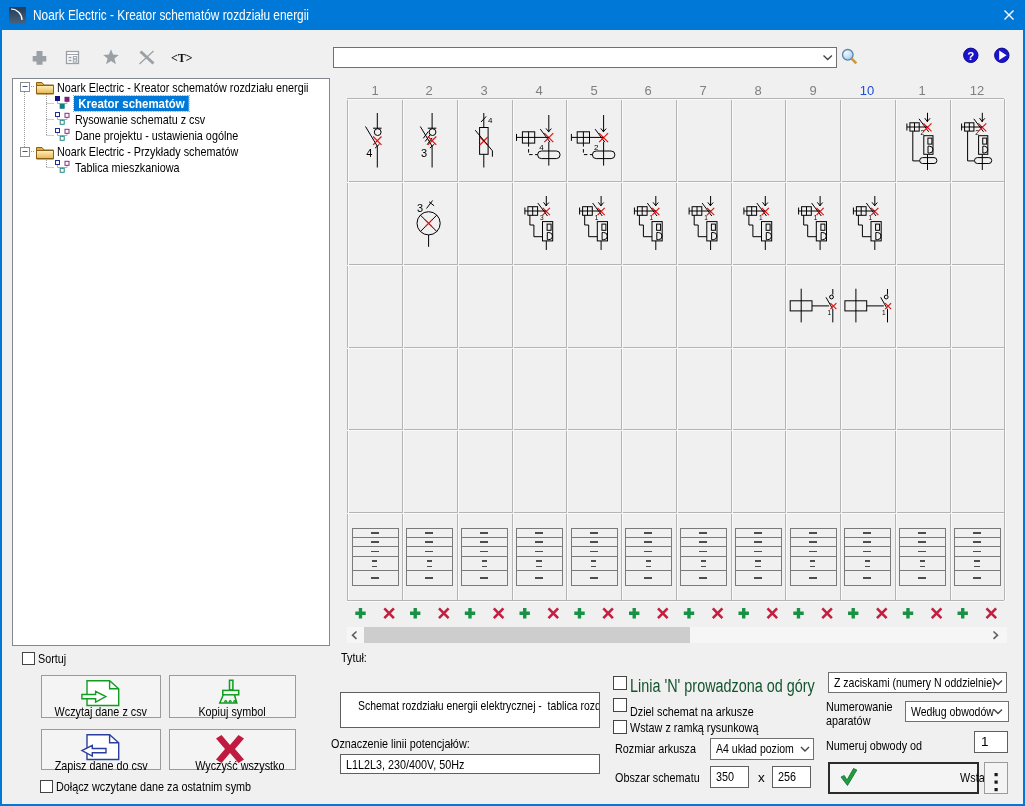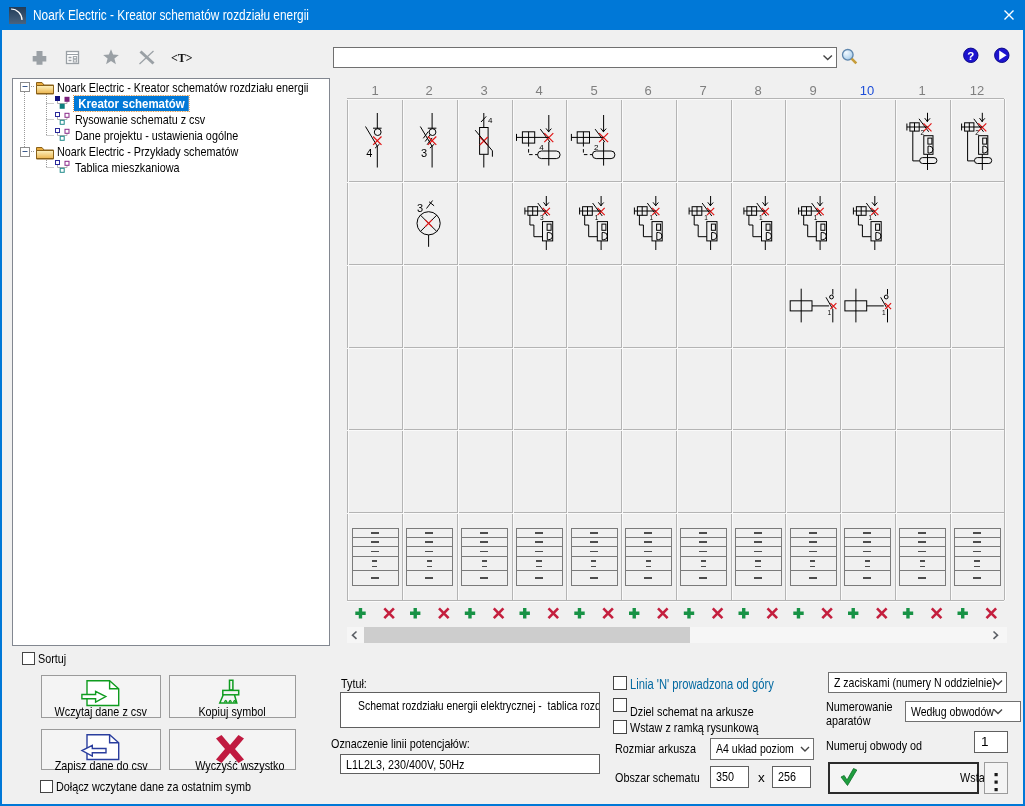--- a/index.html
+++ b/index.html
@@ -38,40 +38,40 @@
 <div style="position:absolute;left:41px;top:675px;width:120px;height:43px;background:#f4f4f4;border:1px solid #9b9b9b;box-sizing:border-box;"></div>
 <div style="position:absolute;left:41px;top:704px;width:120px;text-align:center;font-size:13.5px;color:#000;white-space:nowrap;"><span style="display:inline-block;transform:scaleX(0.8);transform-origin:50% 50%;">Wczytaj dane z csv</span></div>
 <div style="position:absolute;left:169px;top:675px;width:127px;height:43px;background:#f4f4f4;border:1px solid #9b9b9b;box-sizing:border-box;"></div>
 <div style="position:absolute;left:169px;top:704px;width:127px;text-align:center;font-size:13.5px;color:#000;white-space:nowrap;"><span style="display:inline-block;transform:scaleX(0.8);transform-origin:50% 50%;">Kopiuj symbol</span></div>
 <div style="position:absolute;left:41px;top:729px;width:120px;height:41px;background:#f4f4f4;border:1px solid #9b9b9b;box-sizing:border-box;"></div>
 <div style="position:absolute;left:41px;top:758px;width:120px;text-align:center;font-size:13.5px;color:#000;white-space:nowrap;"><span style="display:inline-block;transform:scaleX(0.8);transform-origin:50% 50%;">Zapisz dane do csv</span></div>
 <div style="position:absolute;left:169px;top:729px;width:127px;height:41px;background:#f4f4f4;border:1px solid #9b9b9b;box-sizing:border-box;"></div>
 <div style="position:absolute;left:169px;top:758px;width:127px;text-align:right;font-size:13.5px;color:#000;white-space:nowrap;"><span style="display:inline-block;transform:scaleX(0.8);transform-origin:50% 50%;">Wyczyść wszystko</span></div>
 <div style="position:absolute;left:40px;top:780px;width:13px;height:13px;background:#fff;border:1px solid #444;box-sizing:border-box;"></div>
 <div style="position:absolute;left:56px;top:779px;font-size:13.5px;color:#000;white-space:nowrap;"><span style="display:inline-block;transform:scaleX(0.8);transform-origin:0 50%;">Dołącz wczytane dane za ostatnim symb</span></div>
-<div style="position:absolute;left:341px;top:676px;font-size:13.5px;color:#000;white-space:nowrap;"><span style="display:inline-block;transform:scaleX(0.8);transform-origin:0 50%;">Tytuł:</span></div>
+<div style="position:absolute;left:341px;top:650px;font-size:13.5px;color:#000;white-space:nowrap;"><span style="display:inline-block;transform:scaleX(0.8);transform-origin:0 50%;">Tytuł:</span></div>
 <div style="position:absolute;left:340px;top:692px;width:260px;height:36px;background:#fff;border:1px solid #5f5f5f;box-sizing:border-box;font-size:13px;padding:5px 0 0 17px;overflow:hidden;white-space:nowrap;"><span style="display:inline-block;transform:scaleX(0.8);transform-origin:0 50%;">Schemat rozdziału energii elektrycznej -&nbsp; tablica rozd</span></div>
 <div style="position:absolute;left:331px;top:736px;font-size:13.5px;color:#000;white-space:nowrap;"><span style="display:inline-block;transform:scaleX(0.8);transform-origin:0 50%;">Oznaczenie linii potencjałów:</span></div>
 <div style="position:absolute;left:340px;top:754px;width:260px;height:20px;background:#fff;border:1px solid #5f5f5f;box-sizing:border-box;font-size:13.5px;padding:2px 0 0 5px;overflow:hidden;white-space:nowrap;"><span style="display:inline-block;transform:scaleX(0.8);transform-origin:0 50%;">L1L2L3, 230/400V, 50Hz</span></div>
 <div style="position:absolute;left:613px;top:676px;width:14px;height:14px;background:#fff;border:1px solid #444;box-sizing:border-box;"></div>
-<div style="position:absolute;left:630px;top:676px;font-size:14px;color:#0369a1;white-space:nowrap;"><span style="display:inline-block;transform:scaleX(0.8);transform-origin:0 50%;">Linia 'N' prowadzona od góry</span></div>
+<div style="position:absolute;left:630px;top:676px;font-size:18px;color:#14532d;white-space:nowrap;"><span style="display:inline-block;transform:scaleX(0.8);transform-origin:0 50%;">Linia 'N' prowadzona od góry</span></div>
 <div style="position:absolute;left:613px;top:698px;width:14px;height:14px;background:#fff;border:1px solid #444;box-sizing:border-box;"></div>
 <div style="position:absolute;left:630px;top:698px;font-size:13.5px;color:#000;white-space:nowrap;margin-top:6px;"><span style="display:inline-block;transform:scaleX(0.8);transform-origin:0 50%;">Dziel schemat na arkusze</span></div>
 <div style="position:absolute;left:613px;top:720px;width:14px;height:14px;background:#fff;border:1px solid #444;box-sizing:border-box;"></div>
 <div style="position:absolute;left:630px;top:720px;font-size:13.5px;color:#000;white-space:nowrap;"><span style="display:inline-block;transform:scaleX(0.8);transform-origin:0 50%;">Wstaw z ramką rysunkową</span></div>
 <div style="position:absolute;left:615px;top:741px;font-size:13.5px;color:#000;white-space:nowrap;"><span style="display:inline-block;transform:scaleX(0.8);transform-origin:0 50%;">Rozmiar arkusza</span></div>
 <div style="position:absolute;left:710px;top:738px;width:104px;height:22px;background:#fff;border:1px solid #707070;box-sizing:border-box;font-size:13.5px;padding:2px 0 0 5px;overflow:hidden;white-space:nowrap;"><span style="display:inline-block;transform:scaleX(0.78);transform-origin:0 50%;">A4 układ poziom</span></div>
 <div style="position:absolute;left:615px;top:770px;font-size:13.5px;color:#000;white-space:nowrap;"><span style="display:inline-block;transform:scaleX(0.8);transform-origin:0 50%;">Obszar schematu</span></div>
 <div style="position:absolute;left:710px;top:766px;width:39px;height:22px;background:#fff;border:1px solid #5f5f5f;box-sizing:border-box;font-size:13.5px;padding:2px 0 0 5px;"><span style="display:inline-block;transform:scaleX(0.8);transform-origin:0 50%;">350</span></div>
 <div style="position:absolute;left:758px;top:770px;font-size:13.5px;color:#000;white-space:nowrap;">x</div>
 <div style="position:absolute;left:772px;top:766px;width:39px;height:22px;background:#fff;border:1px solid #5f5f5f;box-sizing:border-box;font-size:13.5px;padding:2px 0 0 5px;"><span style="display:inline-block;transform:scaleX(0.8);transform-origin:0 50%;">256</span></div>
 <div style="position:absolute;left:828px;top:672px;width:179px;height:21px;background:#fff;border:1px solid #707070;box-sizing:border-box;font-size:13.5px;padding:2px 0 0 5px;overflow:hidden;white-space:nowrap;"><span style="display:inline-block;transform:scaleX(0.78);transform-origin:0 50%;">Z zaciskami (numery N oddzielnie)</span></div>
 <div style="position:absolute;left:826px;top:699px;font-size:13.5px;color:#000;white-space:nowrap;"><span style="display:inline-block;transform:scaleX(0.8);transform-origin:0 50%;">Numerowanie</span></div>
 <div style="position:absolute;left:826px;top:713px;font-size:13.5px;color:#000;white-space:nowrap;"><span style="display:inline-block;transform:scaleX(0.8);transform-origin:0 50%;">aparatów</span></div>
-<div style="position:absolute;left:905px;top:701px;width:116px;height:21px;background:#fff;border:1px solid #707070;box-sizing:border-box;font-size:13.5px;padding:2px 0 0 5px;overflow:hidden;white-space:nowrap;"><span style="display:inline-block;transform:scaleX(0.78);transform-origin:0 50%;">Według obwodów</span></div>
+<div style="position:absolute;left:905px;top:701px;width:104px;height:21px;background:#fff;border:1px solid #707070;box-sizing:border-box;font-size:13.5px;padding:2px 0 0 5px;overflow:hidden;white-space:nowrap;"><span style="display:inline-block;transform:scaleX(0.78);transform-origin:0 50%;">Według obwodów</span></div>
 <div style="position:absolute;left:826px;top:738px;font-size:13.5px;color:#000;white-space:nowrap;"><span style="display:inline-block;transform:scaleX(0.8);transform-origin:0 50%;">Numeruj obwody od</span></div>
 <div style="position:absolute;left:974px;top:731px;width:34px;height:22px;background:#fff;border:1px solid #5f5f5f;box-sizing:border-box;font-size:13.5px;padding:2px 0 0 6px;">1</div>
 <div style="position:absolute;left:828px;top:762px;width:151px;height:32px;background:#f4f4f4;border:2px solid #2b2b2b;box-sizing:border-box;"></div>
 <div style="position:absolute;left:845px;top:770px;width:151px;text-align:right;font-size:13.5px;color:#000;white-space:nowrap;"><span style="display:inline-block;transform:scaleX(0.8);transform-origin:50% 50%;">Wstaw</span></div>
 <div style="position:absolute;left:984px;top:762px;width:24px;height:32px;background:#f4f4f4;border:1px solid #9b9b9b;box-sizing:border-box;"></div>
 <svg width="1025" height="806" viewBox="0 0 1025 806" style="position:absolute;left:0;top:0;pointer-events:none;">
 <g stroke="#b4b4b4" stroke-width="1" shape-rendering="crispEdges">
       <line x1="347.5" y1="98.5" x2="347.5" y2="599.5"></line>
       <line x1="402.5" y1="98.5" x2="402.5" y2="599.5"></line>
       <line x1="457.5" y1="98.5" x2="457.5" y2="599.5"></line>

